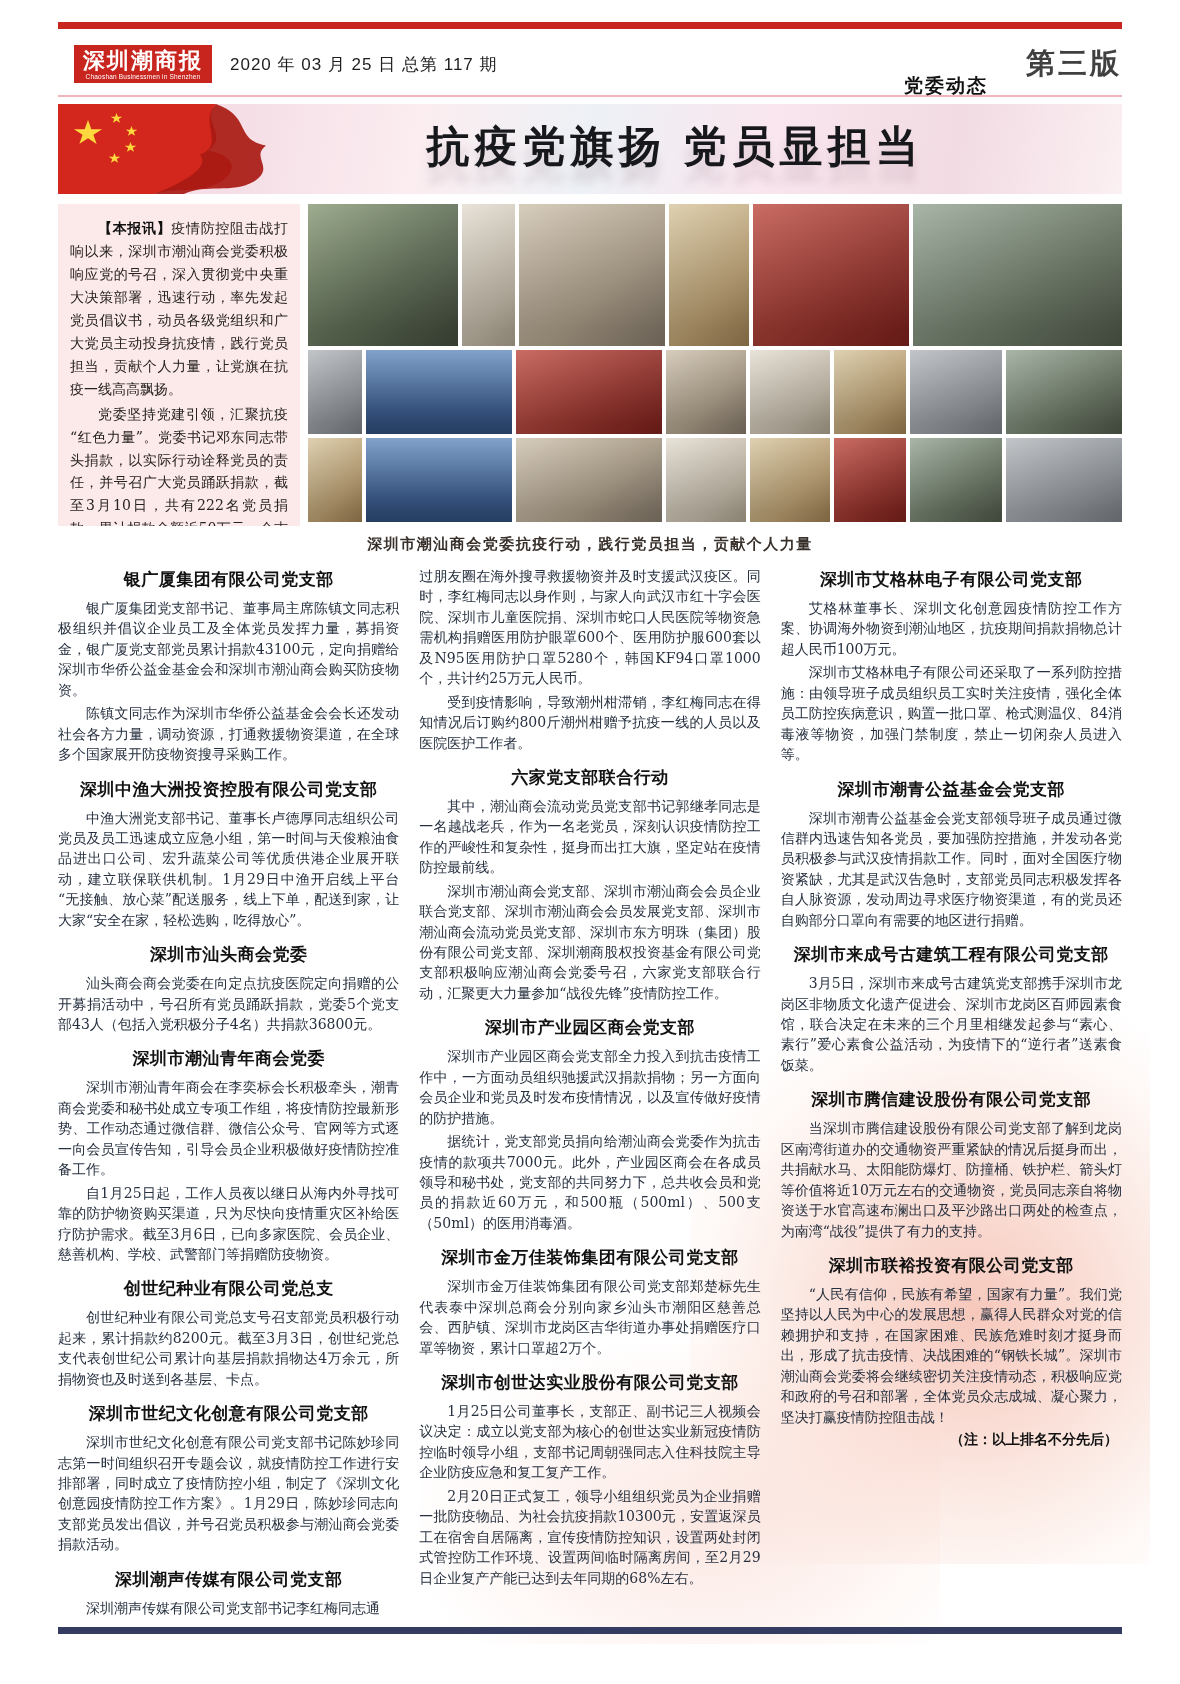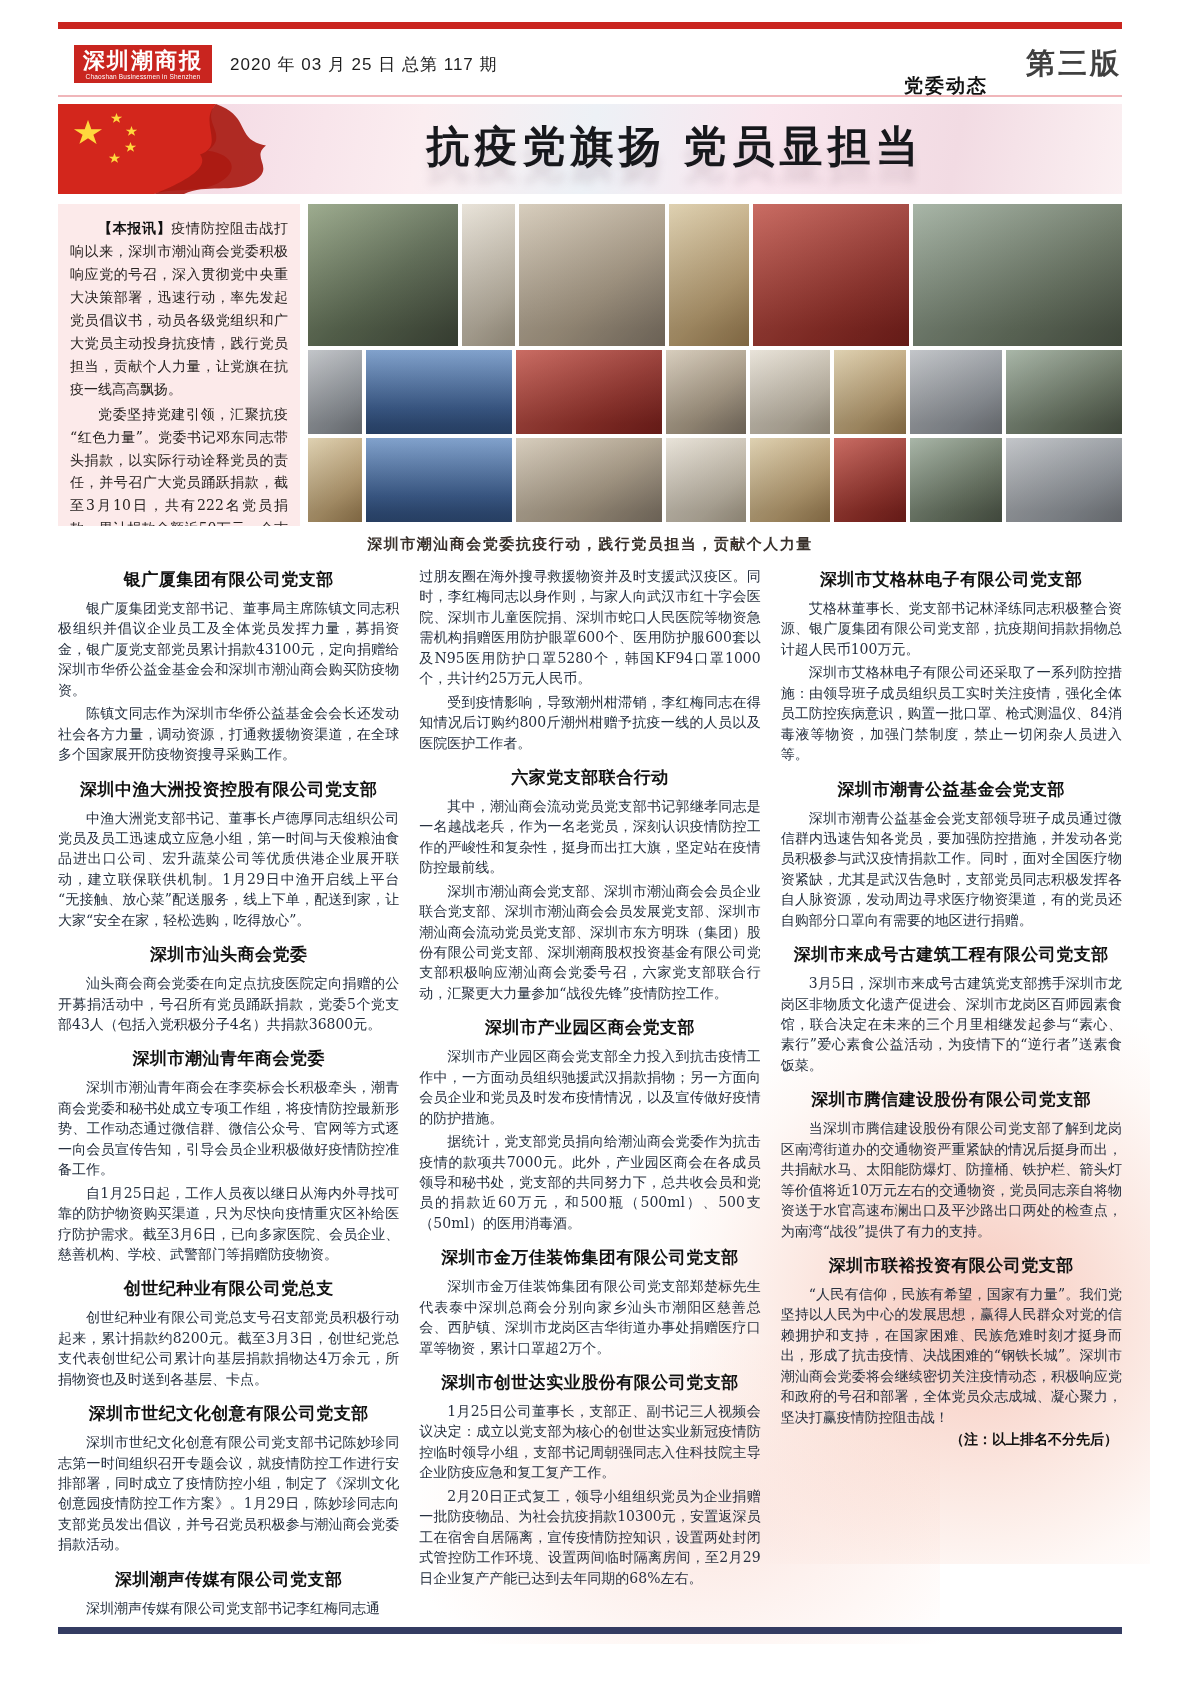--- a/index.html
+++ b/index.html
@@ -175,21 +175,21 @@
           <p class="para">深圳市产业园区商会党支部全力投入到抗击疫情工作中，一方面动员组织驰援武汉捐款捐物；另一方面向会员企业和党员及时发布疫情情况，以及宣传做好疫情的防护措施。</p>
           <p class="para">据统计，党支部党员捐向给潮汕商会党委作为抗击疫情的款项共7000元。此外，产业园区商会在各成员领导和秘书处，党支部的共同努力下，总共收会员和党员的捐款近60万元，和500瓶（500ml）、500支（50ml）的医用消毒酒。</p>
           <h3 class="headline">深圳市金万佳装饰集团有限公司党支部</h3>
           <p class="para">深圳市金万佳装饰集团有限公司党支部郑楚标先生代表泰中深圳总商会分别向家乡汕头市潮阳区慈善总会、西胪镇、深圳市龙岗区吉华街道办事处捐赠医疗口罩等物资，累计口罩超2万个。</p>
           <h3 class="headline">深圳市创世达实业股份有限公司党支部</h3>
           <p class="para">1月25日公司董事长，支部正、副书记三人视频会议决定：成立以党支部为核心的创世达实业新冠疫情防控临时领导小组，支部书记周朝强同志入住科技院主导企业防疫应急和复工复产工作。</p>
           <p class="para">2月20日正式复工，领导小组组织党员为企业捐赠一批防疫物品、为社会抗疫捐款10300元，安置返深员工在宿舍自居隔离，宣传疫情防控知识，设置两处封闭式管控防工作环境、设置两间临时隔离房间，至2月29日企业复产产能已达到去年同期的68%左右。</p>
         </div>
       <div class="col">
           <h3 class="headline">深圳市艾格林电子有限公司党支部</h3>
-          <p class="para">艾格林董事长、党支部书记林泽练同志积极整合资源、银广厦集团有限公司党支部，抗疫期间捐款捐物总计超人民币100万元。</p>
+          <p class="para">艾格林董事长、深圳文化创意园疫情防控工作方案、协调海外物资到潮汕地区，抗疫期间捐款捐物总计超人民币100万元。</p>
           <p class="para">深圳市艾格林电子有限公司还采取了一系列防控措施：由领导班子成员组织员工实时关注疫情，强化全体员工防控疾病意识，购置一批口罩、枪式测温仪、84消毒液等物资，加强门禁制度，禁止一切闲杂人员进入等。</p>
           <h3 class="headline">深圳市潮青公益基金会党支部</h3>
           <p class="para">深圳市潮青公益基金会党支部领导班子成员通过微信群内迅速告知各党员，要加强防控措施，并发动各党员积极参与武汉疫情捐款工作。同时，面对全国医疗物资紧缺，尤其是武汉告急时，支部党员同志积极发挥各自人脉资源，发动周边寻求医疗物资渠道，有的党员还自购部分口罩向有需要的地区进行捐赠。</p>
           <h3 class="headline">深圳市来成号古建筑工程有限公司党支部</h3>
           <p class="para">3月5日，深圳市来成号古建筑党支部携手深圳市龙岗区非物质文化遗产促进会、深圳市龙岗区百师园素食馆，联合决定在未来的三个月里相继发起参与“素心、素行”爱心素食公益活动，为疫情下的“逆行者”送素食饭菜。</p>
           <h3 class="headline">深圳市腾信建设股份有限公司党支部</h3>
           <p class="para">当深圳市腾信建设股份有限公司党支部了解到龙岗区南湾街道办的交通物资严重紧缺的情况后挺身而出，共捐献水马、太阳能防爆灯、防撞桶、铁护栏、箭头灯等价值将近10万元左右的交通物资，党员同志亲自将物资送于水官高速布澜出口及平沙路出口两处的检查点，为南湾“战役”提供了有力的支持。</p>
           <h3 class="headline">深圳市联裕投资有限公司党支部</h3>
           <p class="para">“人民有信仰，民族有希望，国家有力量”。我们党坚持以人民为中心的发展思想，赢得人民群众对党的信赖拥护和支持，在国家困难、民族危难时刻才挺身而出，形成了抗击疫情、决战困难的“钢铁长城”。深圳市潮汕商会党委将会继续密切关注疫情动态，积极响应党和政府的号召和部署，全体党员众志成城、凝心聚力，坚决打赢疫情防控阻击战！</p>
           <p class="note">（注：以上排名不分先后）</p>

